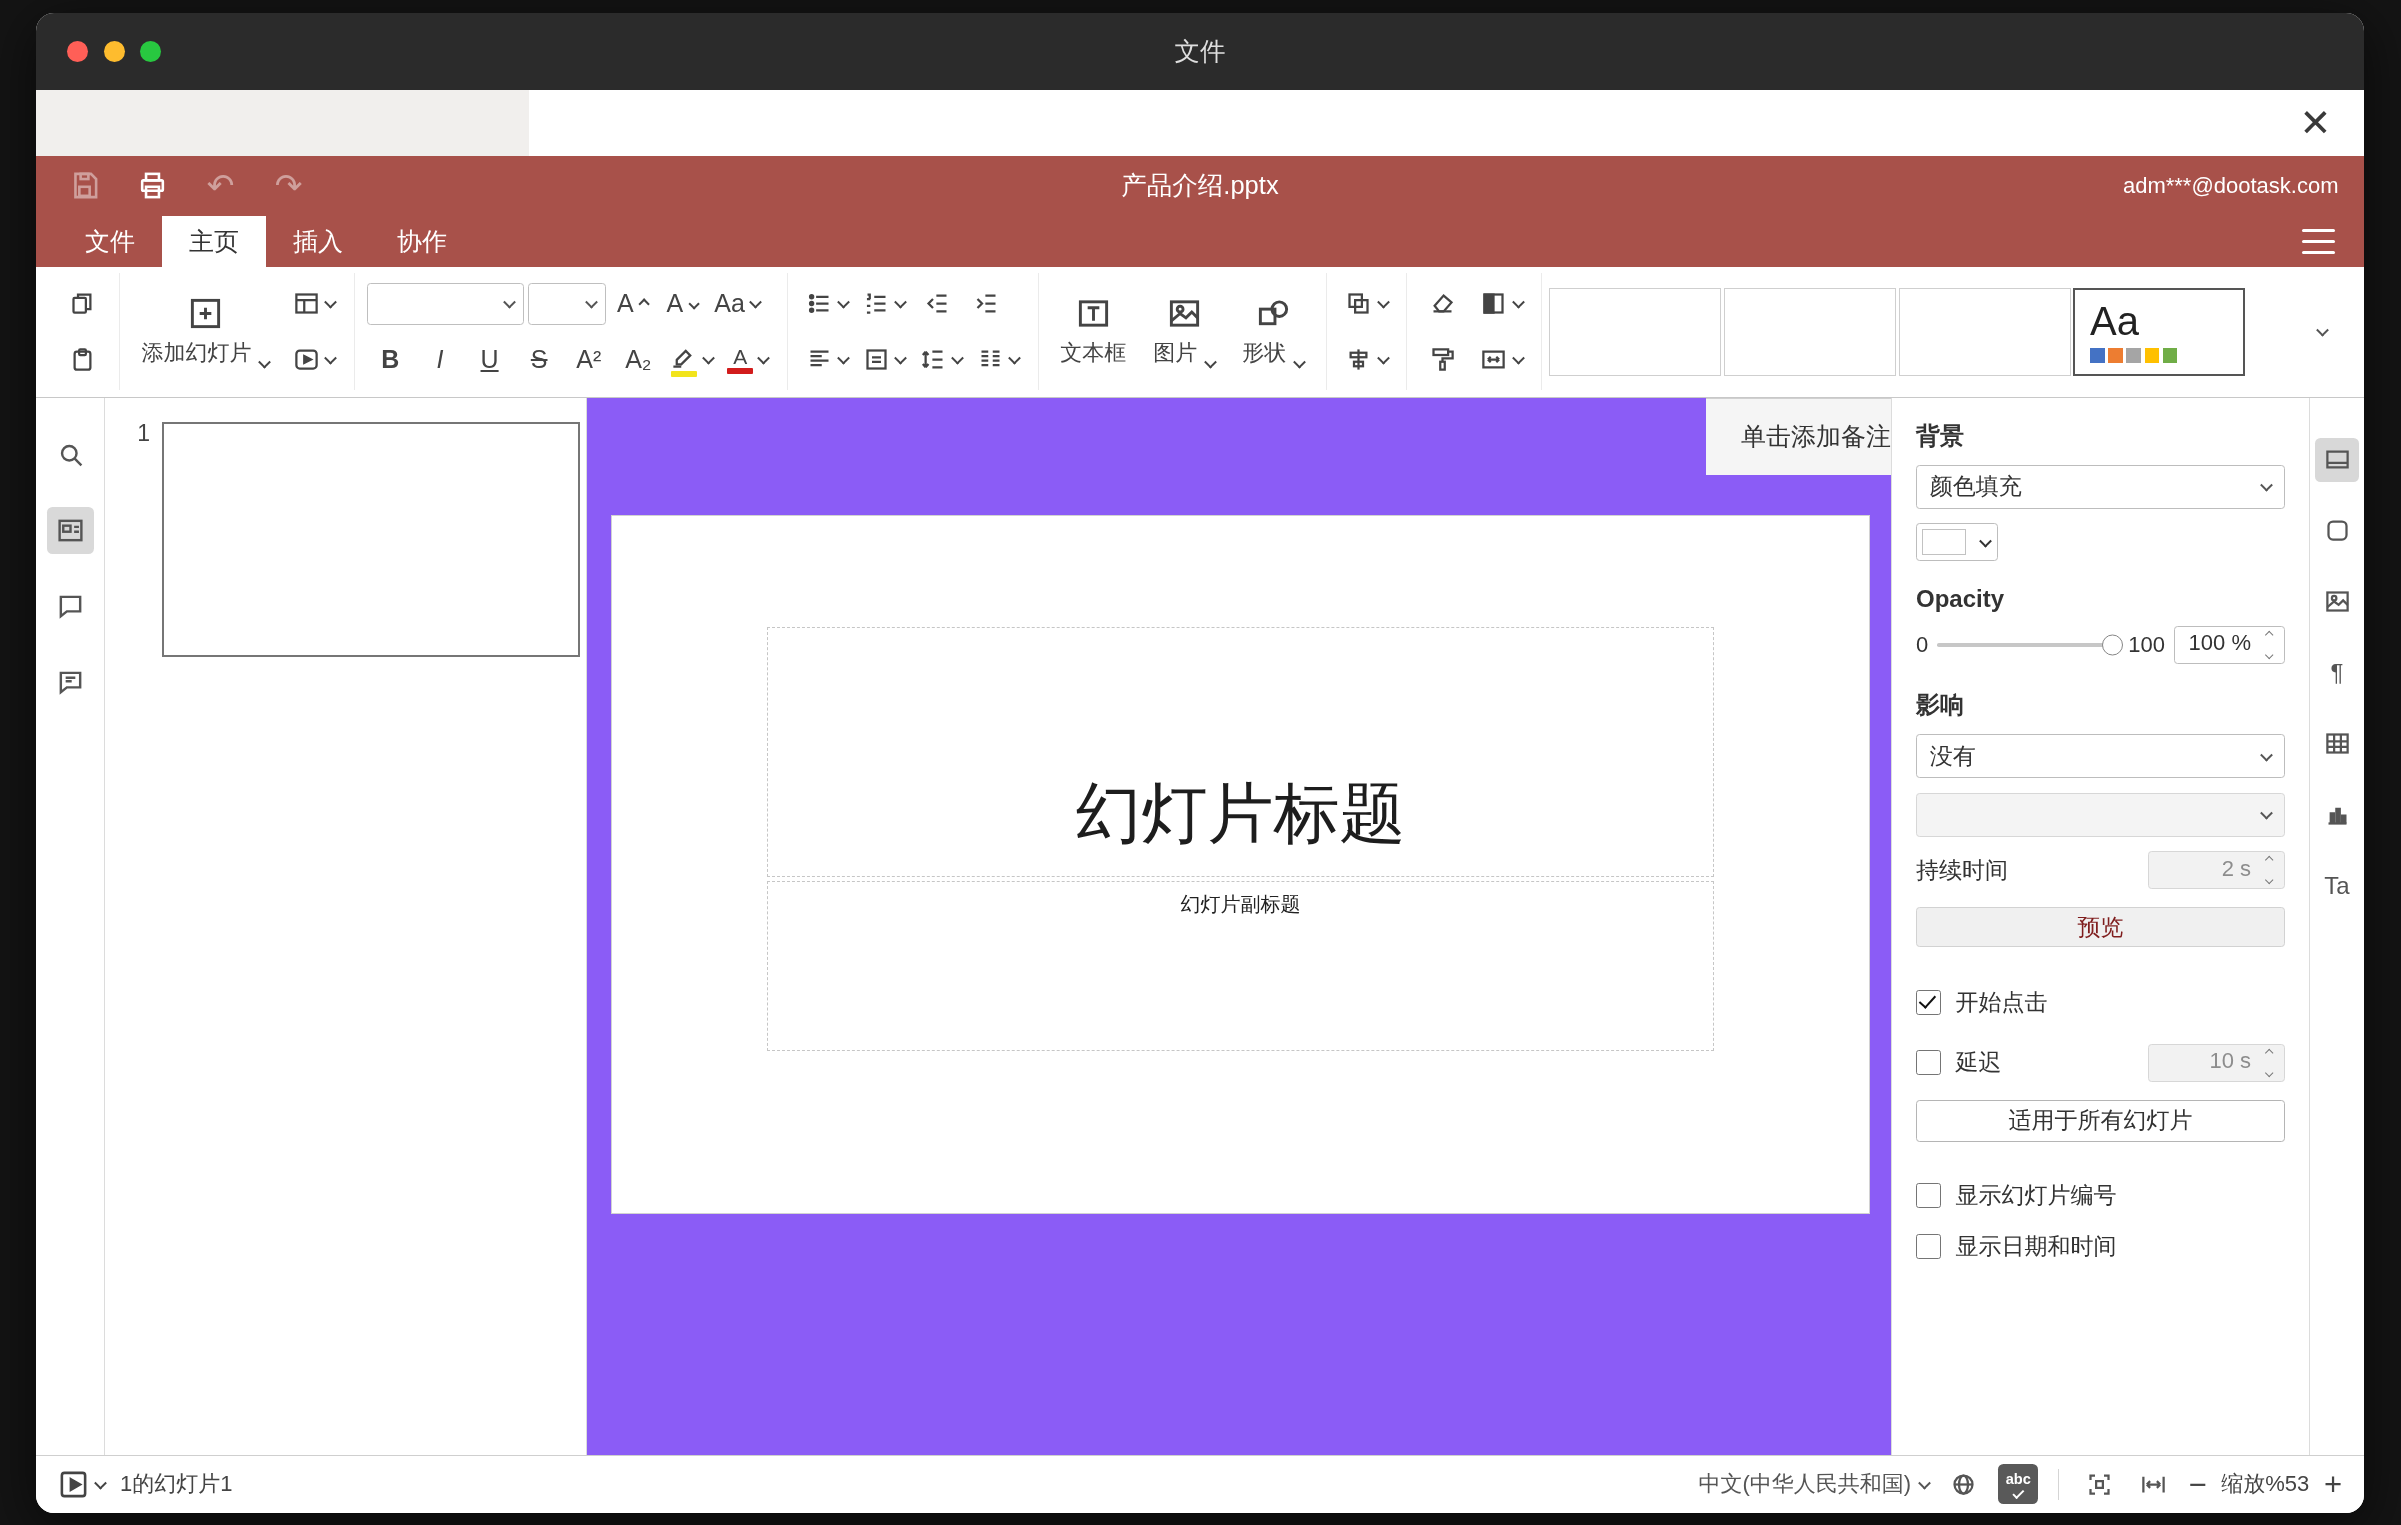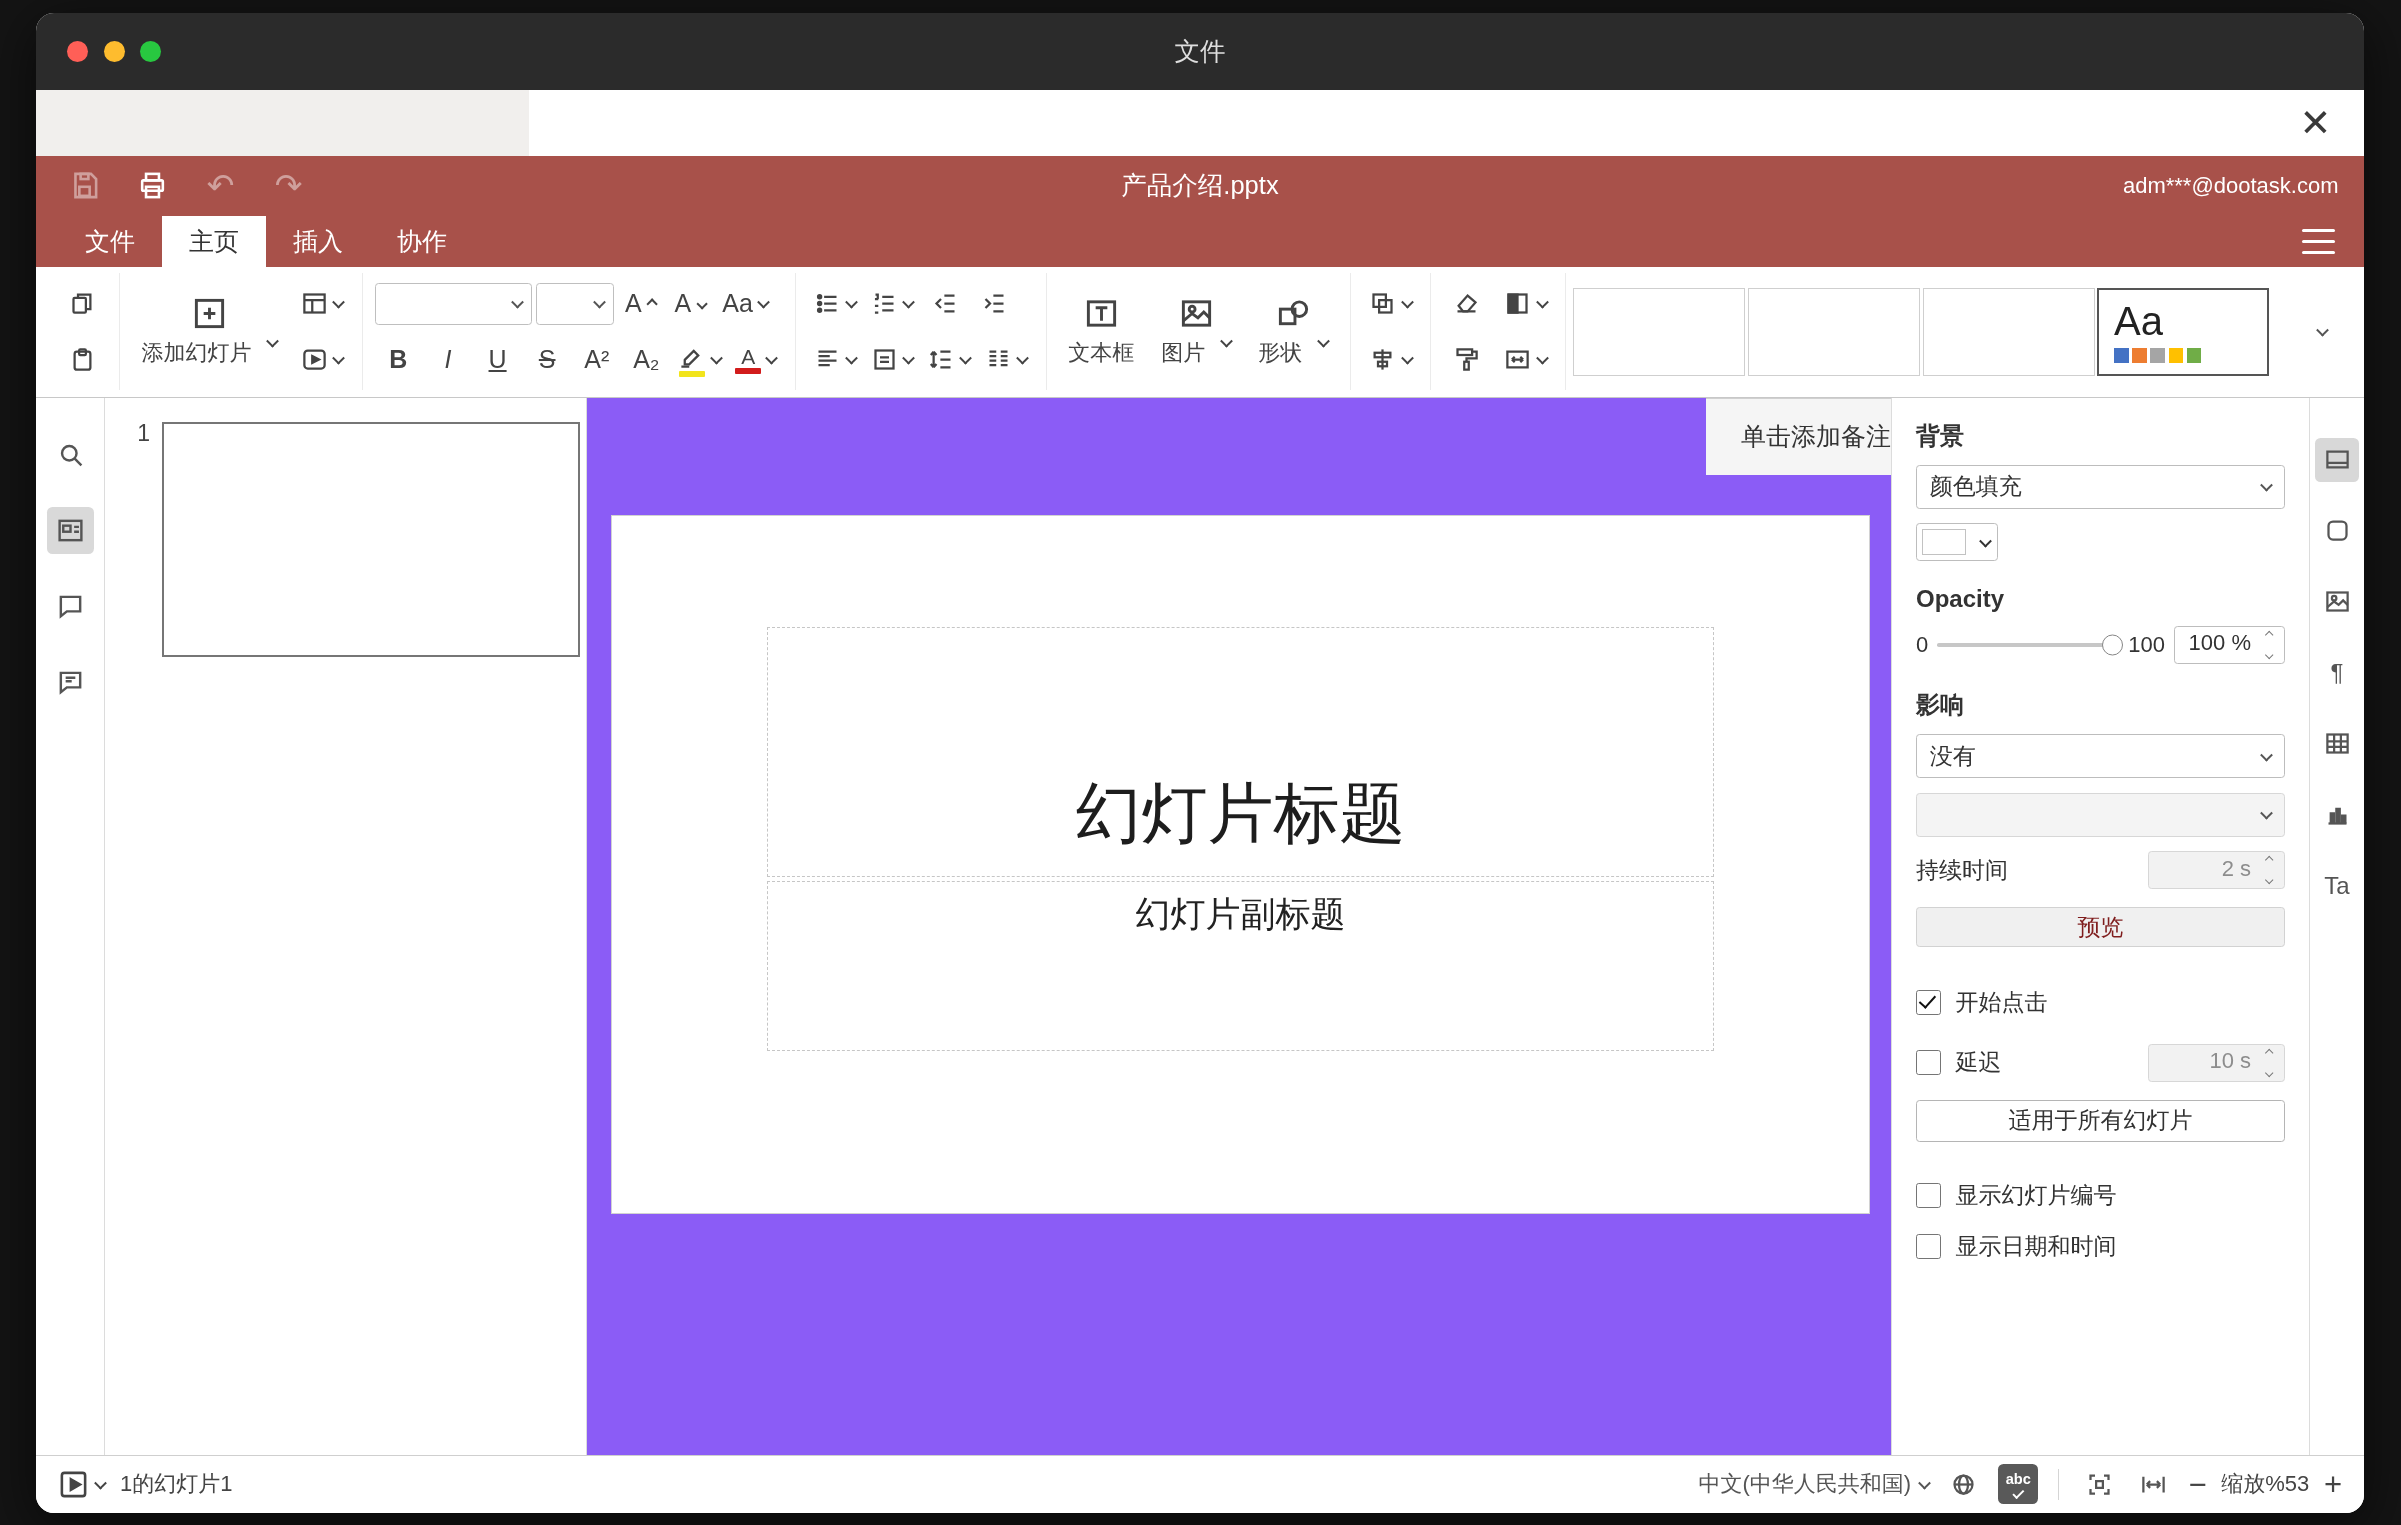--- a/index.html
+++ b/index.html
@@ -49,21 +49,21 @@
   .trow { display:flex; gap:3.6px; align-items:center; }
   .tbtn { height:47px; min-width:46px; padding:0 5.5px; display:flex; align-items:center; justify-content:center;
           gap:6.4px; border-radius:3.6px; color:#444; cursor:pointer; }
   .tbtn svg { width:27px; height:27px; }
   .glyph { font-size:25px; line-height:1; color:#444; }
   .glyph.b { font-weight:700; } .glyph.i { font-style:italic; }
   .glyph.u { text-decoration:underline; } .glyph.s { text-decoration:line-through; }
   .bigbtn { display:flex; flex-direction:column; align-items:center; justify-content:center; gap:7.3px;
             padding:0 9px; color:#444; font-size:22px; cursor:pointer; height:108px; }
   .bigbtn svg { width:35px; height:35px; }
-  .bigbtn .lblrow { display:flex; align-items:flex-start; gap:17px; }
+  .bigbtn .lblrow { display:flex; align-items:flex-end; gap:9px; }
   .combo { height:42px; border:0.9px solid #bfbfbf; border-radius:3.6px; display:flex; align-items:center;
            justify-content:space-between; padding:0 9px; background:#fff; color:#555; font-size:22px; cursor:pointer; }
   .combo.w-name { width:157px; } .combo.w-size { width:78px; }
   .caret { width:9px; height:9px; border-right:2.4px solid currentColor; border-bottom:2.4px solid currentColor;
            transform:rotate(45deg) translate(-0.9px,-0.9px); flex:0 0 auto; }
   .car-up { width:8.2px; height:8.2px; border-left:2.2px solid currentColor; border-top:2.2px solid currentColor; transform:rotate(45deg); }
   .car-dn { width:8.2px; height:8.2px; border-right:2.2px solid currentColor; border-bottom:2.2px solid currentColor; transform:rotate(45deg); }
   .colorbar { width:25.5px; height:5.5px; border-radius:0.9px; }
   .stack { display:flex; flex-direction:column; align-items:center; gap:1.8px; }
 
@@ -87,21 +87,21 @@
   .slide-num { position:absolute; left:9px; top:22px; width:36px; text-align:right; font-size:23px; color:#444; }
   .thumb { position:absolute; left:57px; top:24px; width:418px; height:235px; background:#fff; border:2.7px solid #767676; cursor:pointer; }
 
   .editor { flex:1; display:flex; flex-direction:row; background:#8b5cf6; min-width:0; }
   .canvas-area { flex:1; position:relative; }
   .slide { position:absolute; left:24px; top:117px; width:1259px; height:699px; background:#fff; border:0.9px solid #d2d2d2; }
   .ph { position:absolute; border:1.8px dashed #c6c6c6; }
   .ph-title { left:155px; top:111px; width:947px; height:250px; display:flex; align-items:flex-end; justify-content:center; padding-bottom:16.4px; }
   .ph-title-text { font-size:66px; color:#1d1d1d; }
   .ph-sub { left:155px; top:365px; width:947px; height:170px; display:flex; align-items:flex-start; justify-content:center; padding-top:9px; }
-  .ph-sub-text { font-size:35px; color:#222; }
+  .ph-sub-text { font-size:20px; color:#222; }
   .notes { height:77px; border-top:0.9px solid #d0d0d0; background:#f5f5f5; display:flex; align-items:center;
            padding-left:35px; font-size:25px; color:#333; font-weight:500; }
 
   
   .right-panel { width:418px; border-left:0.9px solid #dcdcdc; background:#fff; padding:22px 24px 0; color:#333; flex:0 0 auto; }
   .rp-label { font-weight:700; font-size:24px; margin-bottom:12.8px; }
   .rp-select { height:44px; border:0.9px solid #bdbdbd; border-radius:3.6px; display:flex; align-items:center;
                justify-content:space-between; padding:0 12.8px; margin-bottom:14.6px; background:#fff; font-size:23px; color:#333; cursor:pointer; }
   .rp-select .caret { color:#555; }
   .rp-select.disabled { background:#f4f4f4; color:#999; border-color:#d7d7d7; }

